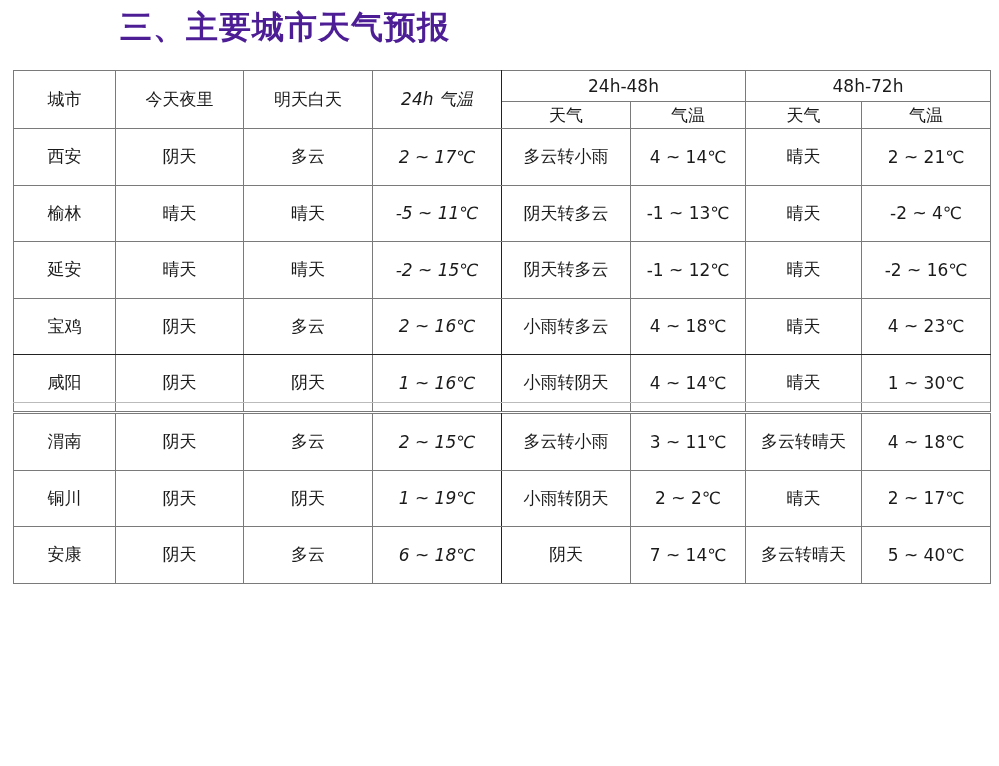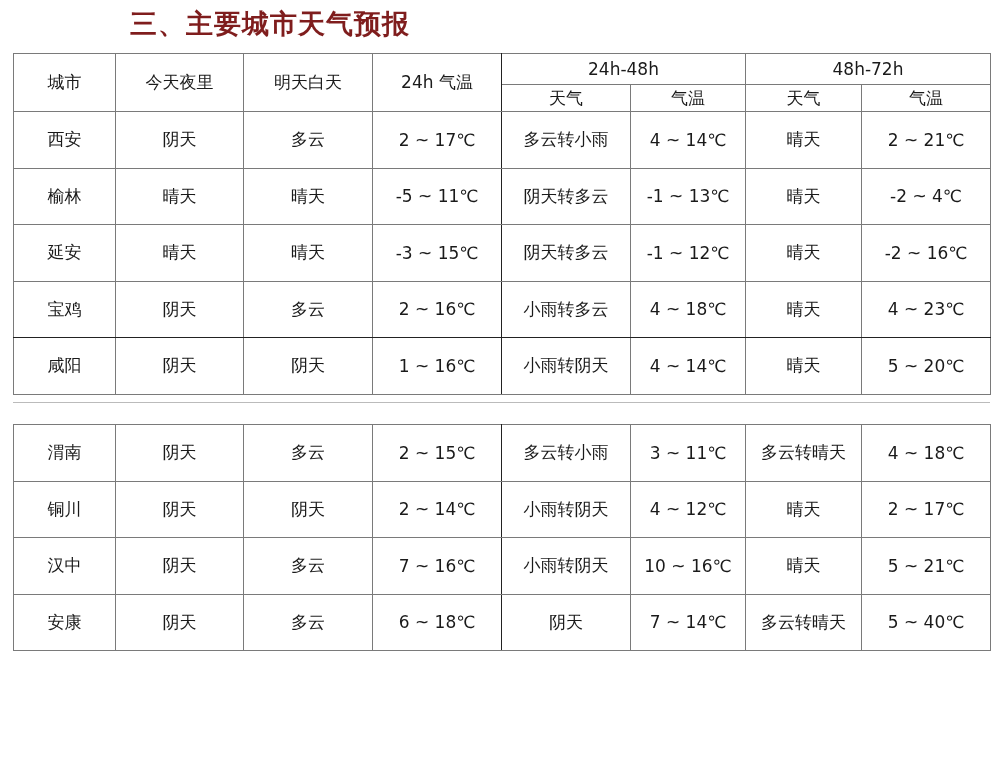--- a/index.html
+++ b/index.html
@@ -1,28 +1,28 @@
 <!DOCTYPE html>
 <html><head>
 <meta charset="utf-8">
 <style>
   html, body { margin:0; padding:0; background:#ffffff; }
   body { width:999px; height:766px; position:relative; overflow:hidden;
          font-family:"DejaVu Sans", "Liberation Sans", sans-serif; color:#1a1a1a; }
-  .title { position:absolute; left:130px; top:6px; font-size:27px; font-weight:bold;
-           letter-spacing:1px; color:#7f1d1d; white-space:nowrap; }
+  .title { position:absolute; left:120px; top:6px; font-size:32px; font-weight:bold;
+           letter-spacing:1px; color:#4c1d95; white-space:nowrap; }
   table { position:absolute; left:13px; border-collapse:collapse; table-layout:fixed; }
   td, th { border:1px solid #7a7a7a; text-align:center; vertical-align:middle;
            font-weight:normal; font-size:17px; padding:0; white-space:nowrap; overflow:hidden; }
-  #tbl1 { top:53px; }
-  #tbl2 { top:424px; }
+  #tbl1 { top:70px; }
+  #tbl2 { top:413px; }
   .hdr1 { height:31px; }
   .hdr2 { height:27px; }
   .row { height:56.5px; }
-  .thick-r { border-right:1.6px solid #222; }
+  .thick-r { border-right:1.6px solid #222;font-style:italic; }
   .thick-b { border-bottom:1.6px solid #222; }
   .gap-line { position:absolute; left:13px; width:977px; top:402px; height:0; border-top:1px solid #bbb; }
 </style>
 </head>
 <body>
 
 <div class="title">三、主要城市天气预报</div>
 
 <table id="tbl1">
   <colgroup>
@@ -69,21 +69,21 @@
         <td class="thick-r">-5 ~ 11℃</td>
         <td>阴天转多云</td>
         <td>-1 ~ 13℃</td>
         <td>晴天</td>
         <td>-2 ~ 4℃</td>
       </tr>
       <tr class="row">
         <td>延安</td>
         <td>晴天</td>
         <td>晴天</td>
-        <td class="thick-r">-3 ~ 15℃</td>
+        <td class="thick-r">-2 ~ 15℃</td>
         <td>阴天转多云</td>
         <td>-1 ~ 12℃</td>
         <td>晴天</td>
         <td>-2 ~ 16℃</td>
       </tr>
       <tr class="row">
         <td class="thick-b">宝鸡</td>
         <td class="thick-b">阴天</td>
         <td class="thick-b">多云</td>
         <td class="thick-r thick-b">2 ~ 16℃</td>
@@ -93,21 +93,21 @@
         <td class="thick-b">4 ~ 23℃</td>
       </tr>
       <tr class="row">
         <td>咸阳</td>
         <td>阴天</td>
         <td>阴天</td>
         <td class="thick-r">1 ~ 16℃</td>
         <td>小雨转阴天</td>
         <td>4 ~ 14℃</td>
         <td>晴天</td>
-        <td>5 ~ 20℃</td>
+        <td>1 ~ 30℃</td>
       </tr>
     </tbody>
 </table>
 
 <div class="gap-line"></div>
 
 <table id="tbl2">
   <colgroup>
     <col style="width:102px">
       <col style="width:128px">
@@ -126,35 +126,25 @@
         <td class="thick-r">2 ~ 15℃</td>
         <td>多云转小雨</td>
         <td>3 ~ 11℃</td>
         <td>多云转晴天</td>
         <td>4 ~ 18℃</td>
       </tr>
       <tr class="row">
         <td>铜川</td>
         <td>阴天</td>
         <td>阴天</td>
-        <td class="thick-r">2 ~ 14℃</td>
+        <td class="thick-r">1 ~ 19℃</td>
         <td>小雨转阴天</td>
-        <td>4 ~ 12℃</td>
+        <td>2 ~ 2℃</td>
         <td>晴天</td>
         <td>2 ~ 17℃</td>
-      </tr>
-      <tr class="row">
-        <td>汉中</td>
-        <td>阴天</td>
-        <td>多云</td>
-        <td class="thick-r">7 ~ 16℃</td>
-        <td>小雨转阴天</td>
-        <td>10 ~ 16℃</td>
-        <td>晴天</td>
-        <td>5 ~ 21℃</td>
       </tr>
       <tr class="row">
         <td>安康</td>
         <td>阴天</td>
         <td>多云</td>
         <td class="thick-r">6 ~ 18℃</td>
         <td>阴天</td>
         <td>7 ~ 14℃</td>
         <td>多云转晴天</td>
         <td>5 ~ 40℃</td>

